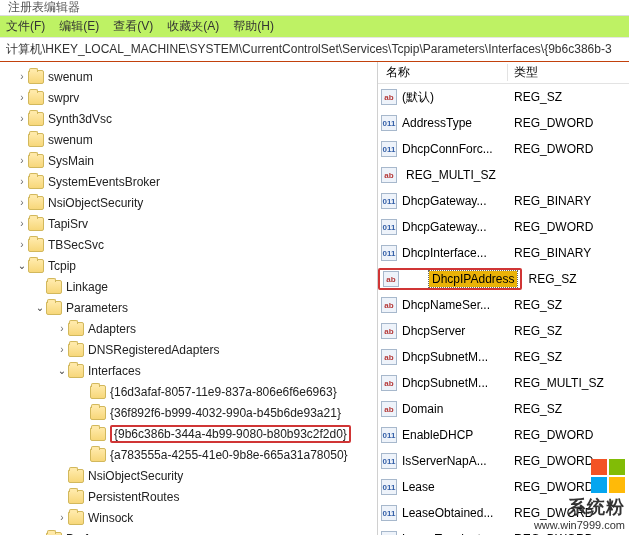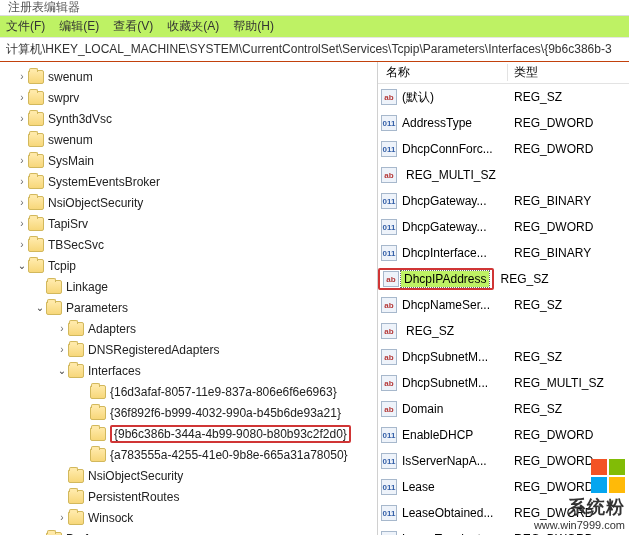--- a/index.html
+++ b/index.html
@@ -140,24 +140,25 @@
     .row-highlight .cell-name-wrap {
       display: inline-flex;
       align-items: center;
       border: 2px solid #d03535;
       border-radius: 2px;
       padding: 1px 3px 1px 1px;
       background: #fff;
     }
     .row-highlight .cell-name-wrap .icon-wrap { width: 20px; }
     .row-highlight .cell-name-wrap .cell-name {
-      background: #bef264;
+      background: #eab308;
       outline: 1px dotted #666;
       padding: 1px 3px;
       width: auto;
+      margin-left: 28px;
     }
     .watermark {
       position: absolute;
       right: 4px;
       bottom: 4px;
       text-align: right;
       pointer-events: none;
     }
     .wm-logo {
       display: grid;
@@ -430,20 +431,21 @@
           <span class="icon-wrap">
             <span class="reg-icon str">ab</span>
           </span>
           <span class="cell-name">DhcpNameSer...</span>
           <span class="cell-type">REG_SZ</span>
         </div>
         <div class="list-row">
           <span class="icon-wrap">
             <span class="reg-icon str">ab</span>
           </span>
+          <span class="cell-name">DhcpServer</span>
           <span class="cell-type">REG_SZ</span>
         </div>
         <div class="list-row">
           <span class="icon-wrap">
             <span class="reg-icon str">ab</span>
           </span>
           <span class="cell-name">DhcpSubnetM...</span>
           <span class="cell-type">REG_SZ</span>
         </div>
         <div class="list-row">

